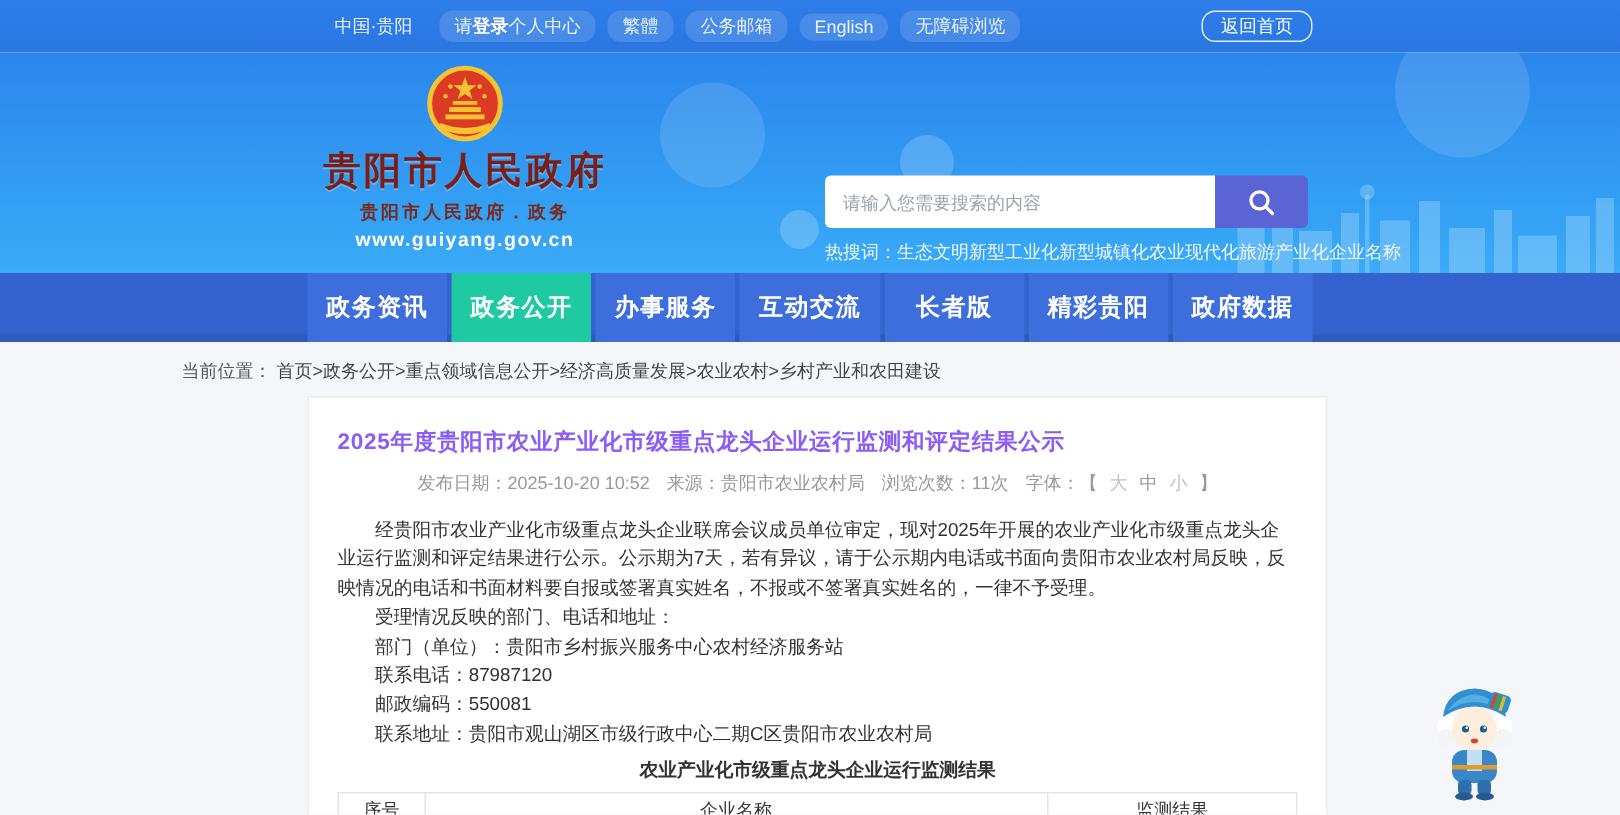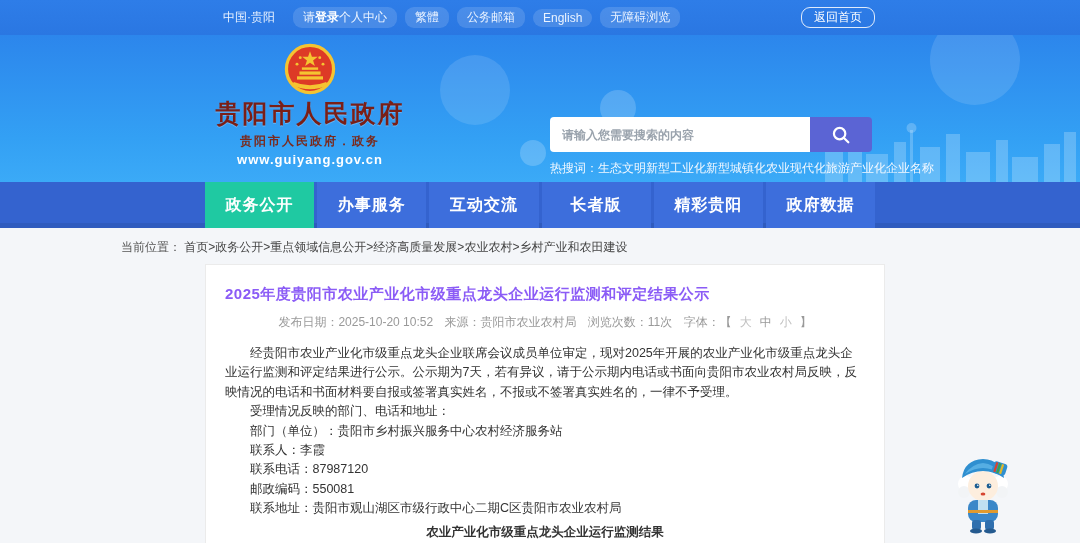--- a/index.html
+++ b/index.html
@@ -24,21 +24,21 @@
   .b3 { width:90px;height:90px; left:930px; top:-20px; }
   .b4 { width:26px;height:26px; left:520px; top:105px; background:rgba(255,255,255,0.2);}
   .city { position:absolute; right:0; bottom:0; }
   .logo-block { position:absolute; left:215px; top:8px; width:190px; text-align:center; }
   .emblem { display:block; margin:0 auto; }
   .site-name { margin-top:2px; font-size:25px; font-weight:bold; color:#7a1f17; letter-spacing:2px; white-space:nowrap; text-shadow:0 1px 0 rgba(255,255,255,0.25); }
   .site-sub { margin-top:3px; font-size:12px; font-weight:bold; color:#7a2a1d; letter-spacing:2px; }
   .site-url { margin-top:2px; font-size:13px; font-weight:bold; color:#ffffff; letter-spacing:1px; }
   .search-block { position:absolute; left:550px; top:82px; width:322px; }
   .search-row { display:flex; height:35px; }
-  .search-input { flex:1; border:none; outline:none; border-radius:4px 0 0 4px; padding:0 12px; font-size:12px; color:#333; background:#fff;font-weight:bold; }
+  .search-input { flex:1; border:none; outline:none; border-radius:4px 0 0 4px; padding:0 12px; font-size:12px; color:#333; background:#fff; }
   .search-input::placeholder { color:#9aa3ad; }
   .search-btn { width:62px; background:#5b64d4; border:none; border-radius:0 4px 4px 0; display:flex; align-items:center; justify-content:center; cursor:pointer; }
   .hot-row { margin-top:8px; display:flex; font-size:12px; color:#f2f8ff; white-space:nowrap; }
   .hot-word { cursor:pointer; }
 
   
   .nav { height:46px; background:#3463cf; padding:0 205px; display:flex; gap:3px; box-shadow:inset 0 -5px 0 rgba(0,0,0,0.08); }
   .nav-item { flex:1; display:flex; align-items:center; justify-content:center; background:#3d6edc; color:#fff; font-size:16px; font-weight:bold; cursor:pointer; letter-spacing:1px; }
   .nav-item.active { background:#1fc9a2; }
 
@@ -140,20 +140,21 @@
         <span class="hot-word">新型工业化</span>
         <span class="hot-word">新型城镇化</span>
         <span class="hot-word">农业现代化</span>
         <span class="hot-word">旅游产业化</span>
         <span class="hot-word">企业名称</span>
       </div>
     </div>
   </div>
 
   <div class="nav">
+    <div class="nav-item">政务资讯</div>
     <div class="nav-item active">政务公开</div>
     <div class="nav-item">办事服务</div>
     <div class="nav-item">互动交流</div>
     <div class="nav-item">长者版</div>
     <div class="nav-item">精彩贵阳</div>
     <div class="nav-item">政府数据</div>
   </div>
 
   <div class="breadcrumb">
     <span class="bc-label">当前位置：</span>
@@ -166,21 +167,20 @@
       <span>发布日期：2025-10-20 10:52</span>
       <span>来源：贵阳市农业农村局</span>
       <span>浏览次数：11次</span>
       <span>字体：【</span><span class="meta-size dim">大</span><span class="meta-size">中</span><span class="meta-size dim">小</span><span>】</span>
     </div>
 
     <div class="article-body">
       <div class="body-line">经贵阳市农业产业化市级重点龙头企业联席会议成员单位审定，现对2025年开展的农业产业化市级重点龙头企业运行监测和评定结果进行公示。公示期为7天，若有异议，请于公示期内电话或书面向贵阳市农业农村局反映，反映情况的电话和书面材料要自报或签署真实姓名，不报或不签署真实姓名的，一律不予受理。</div>
       <div class="body-line">受理情况反映的部门、电话和地址：</div>
       <div class="body-line">部门（单位）：贵阳市乡村振兴服务中心农村经济服务站</div>
-      <div class="body-line">联系人：李霞</div>
       <div class="body-line">联系电话：87987120</div>
       <div class="body-line">邮政编码：550081</div>
       <div class="body-line">联系地址：贵阳市观山湖区市级行政中心二期C区贵阳市农业农村局</div>
     </div>
 
     <div class="table-caption">农业产业化市级重点龙头企业运行监测结果</div>
     <table class="result">
       <colgroup>
           <col class="c1">
           <col class="c2">

